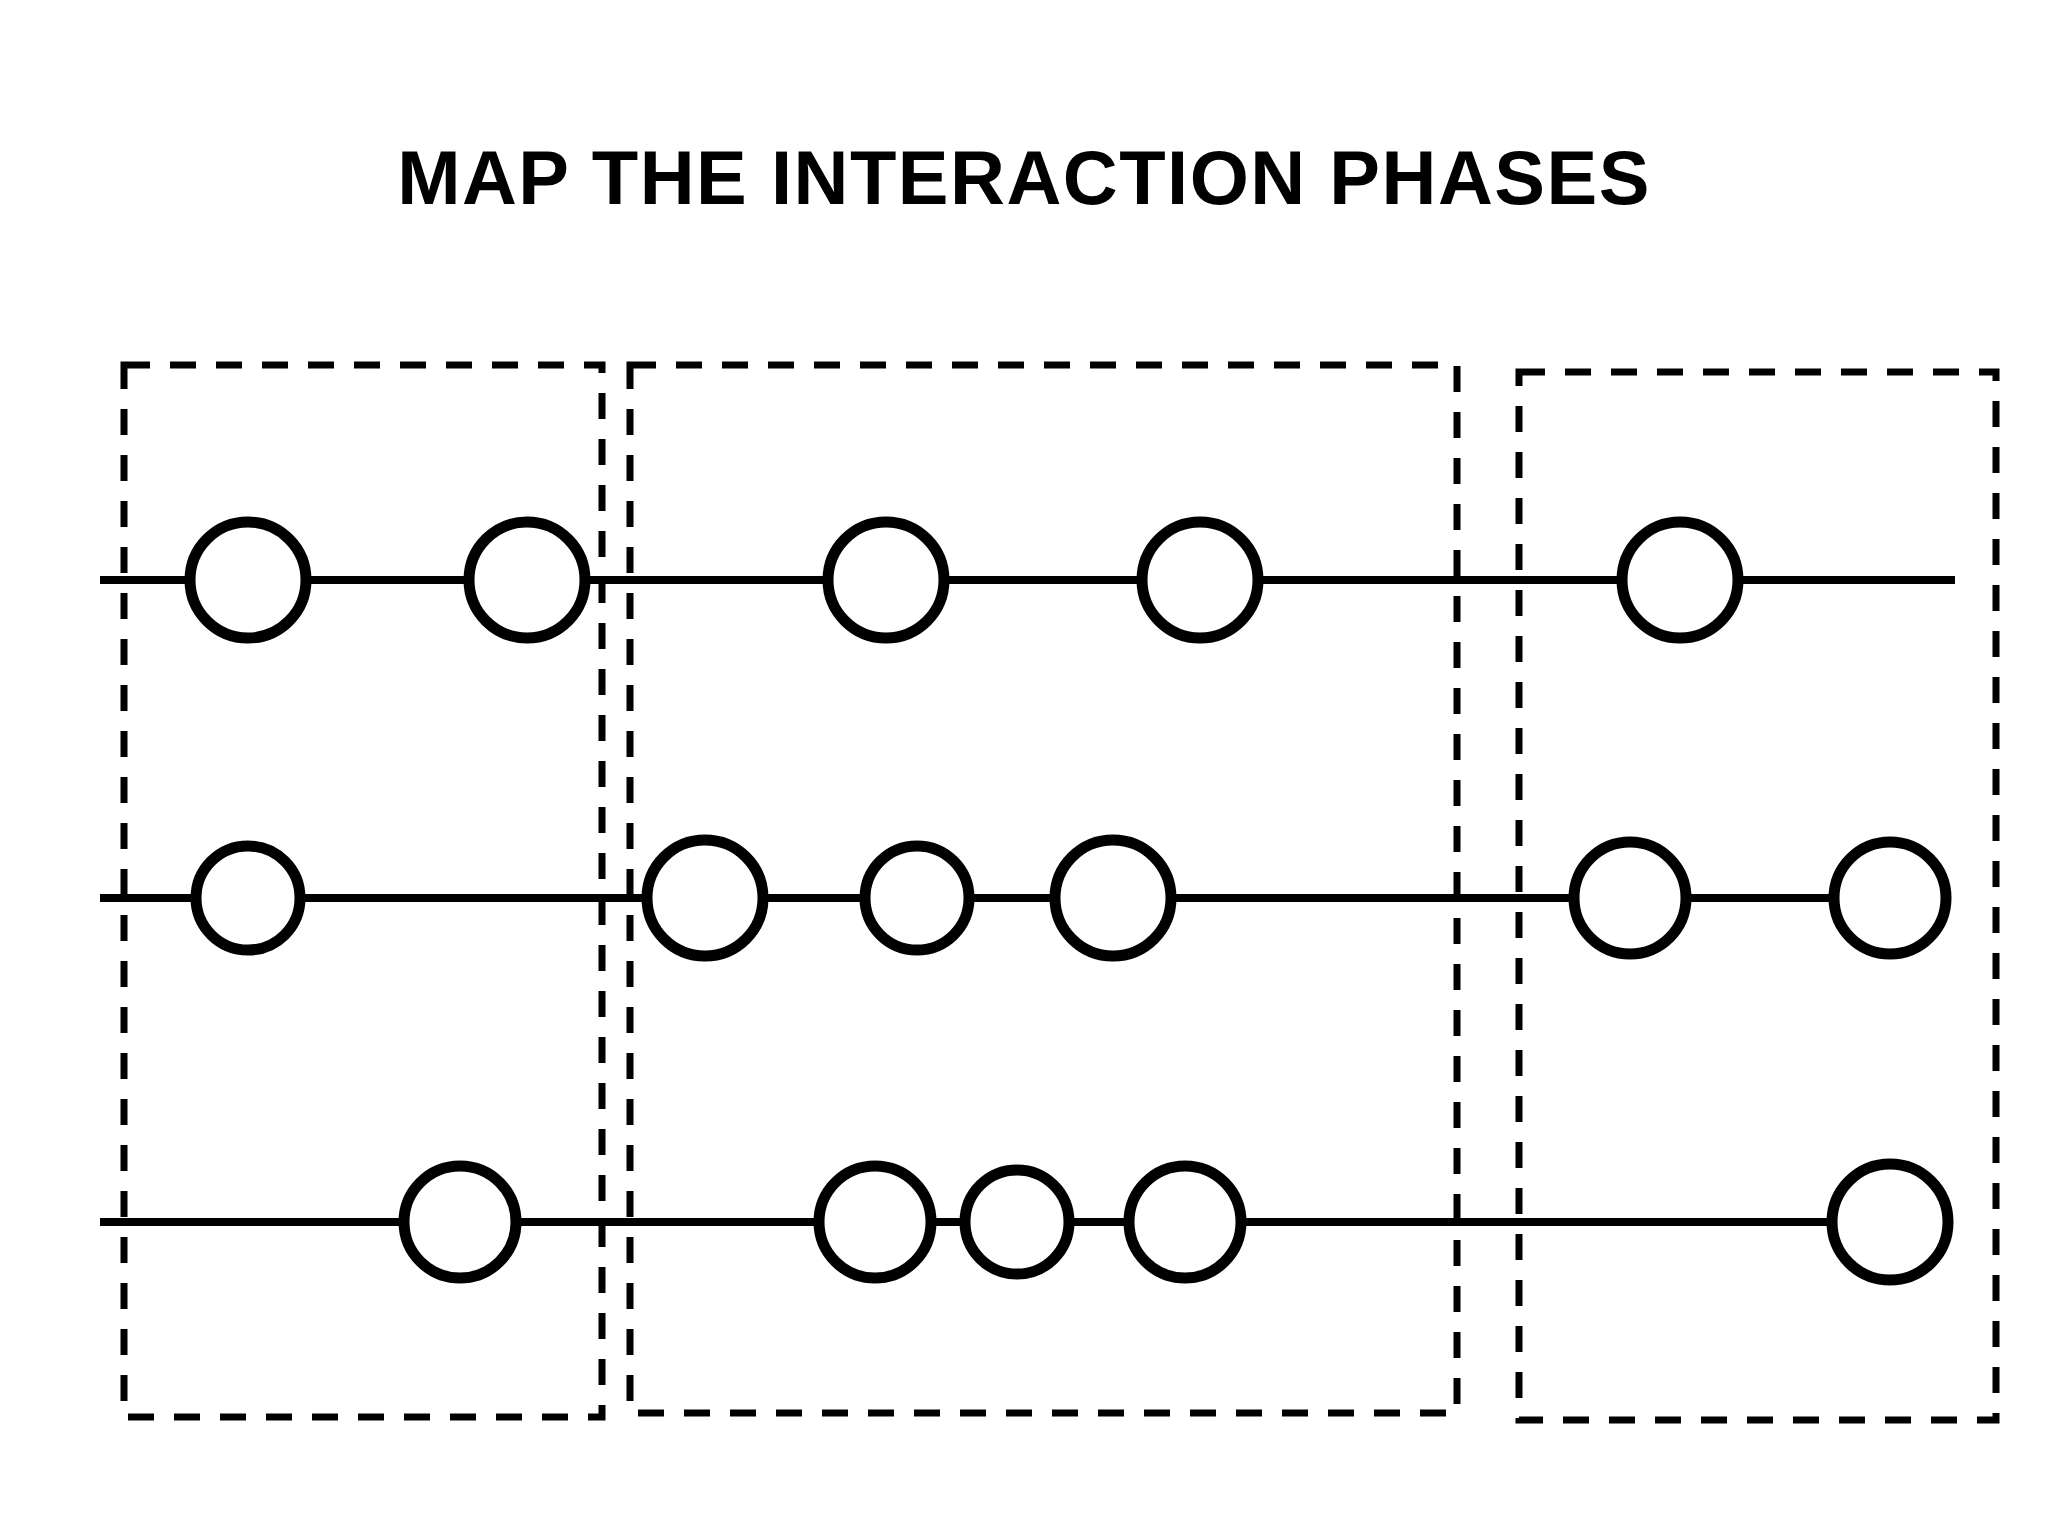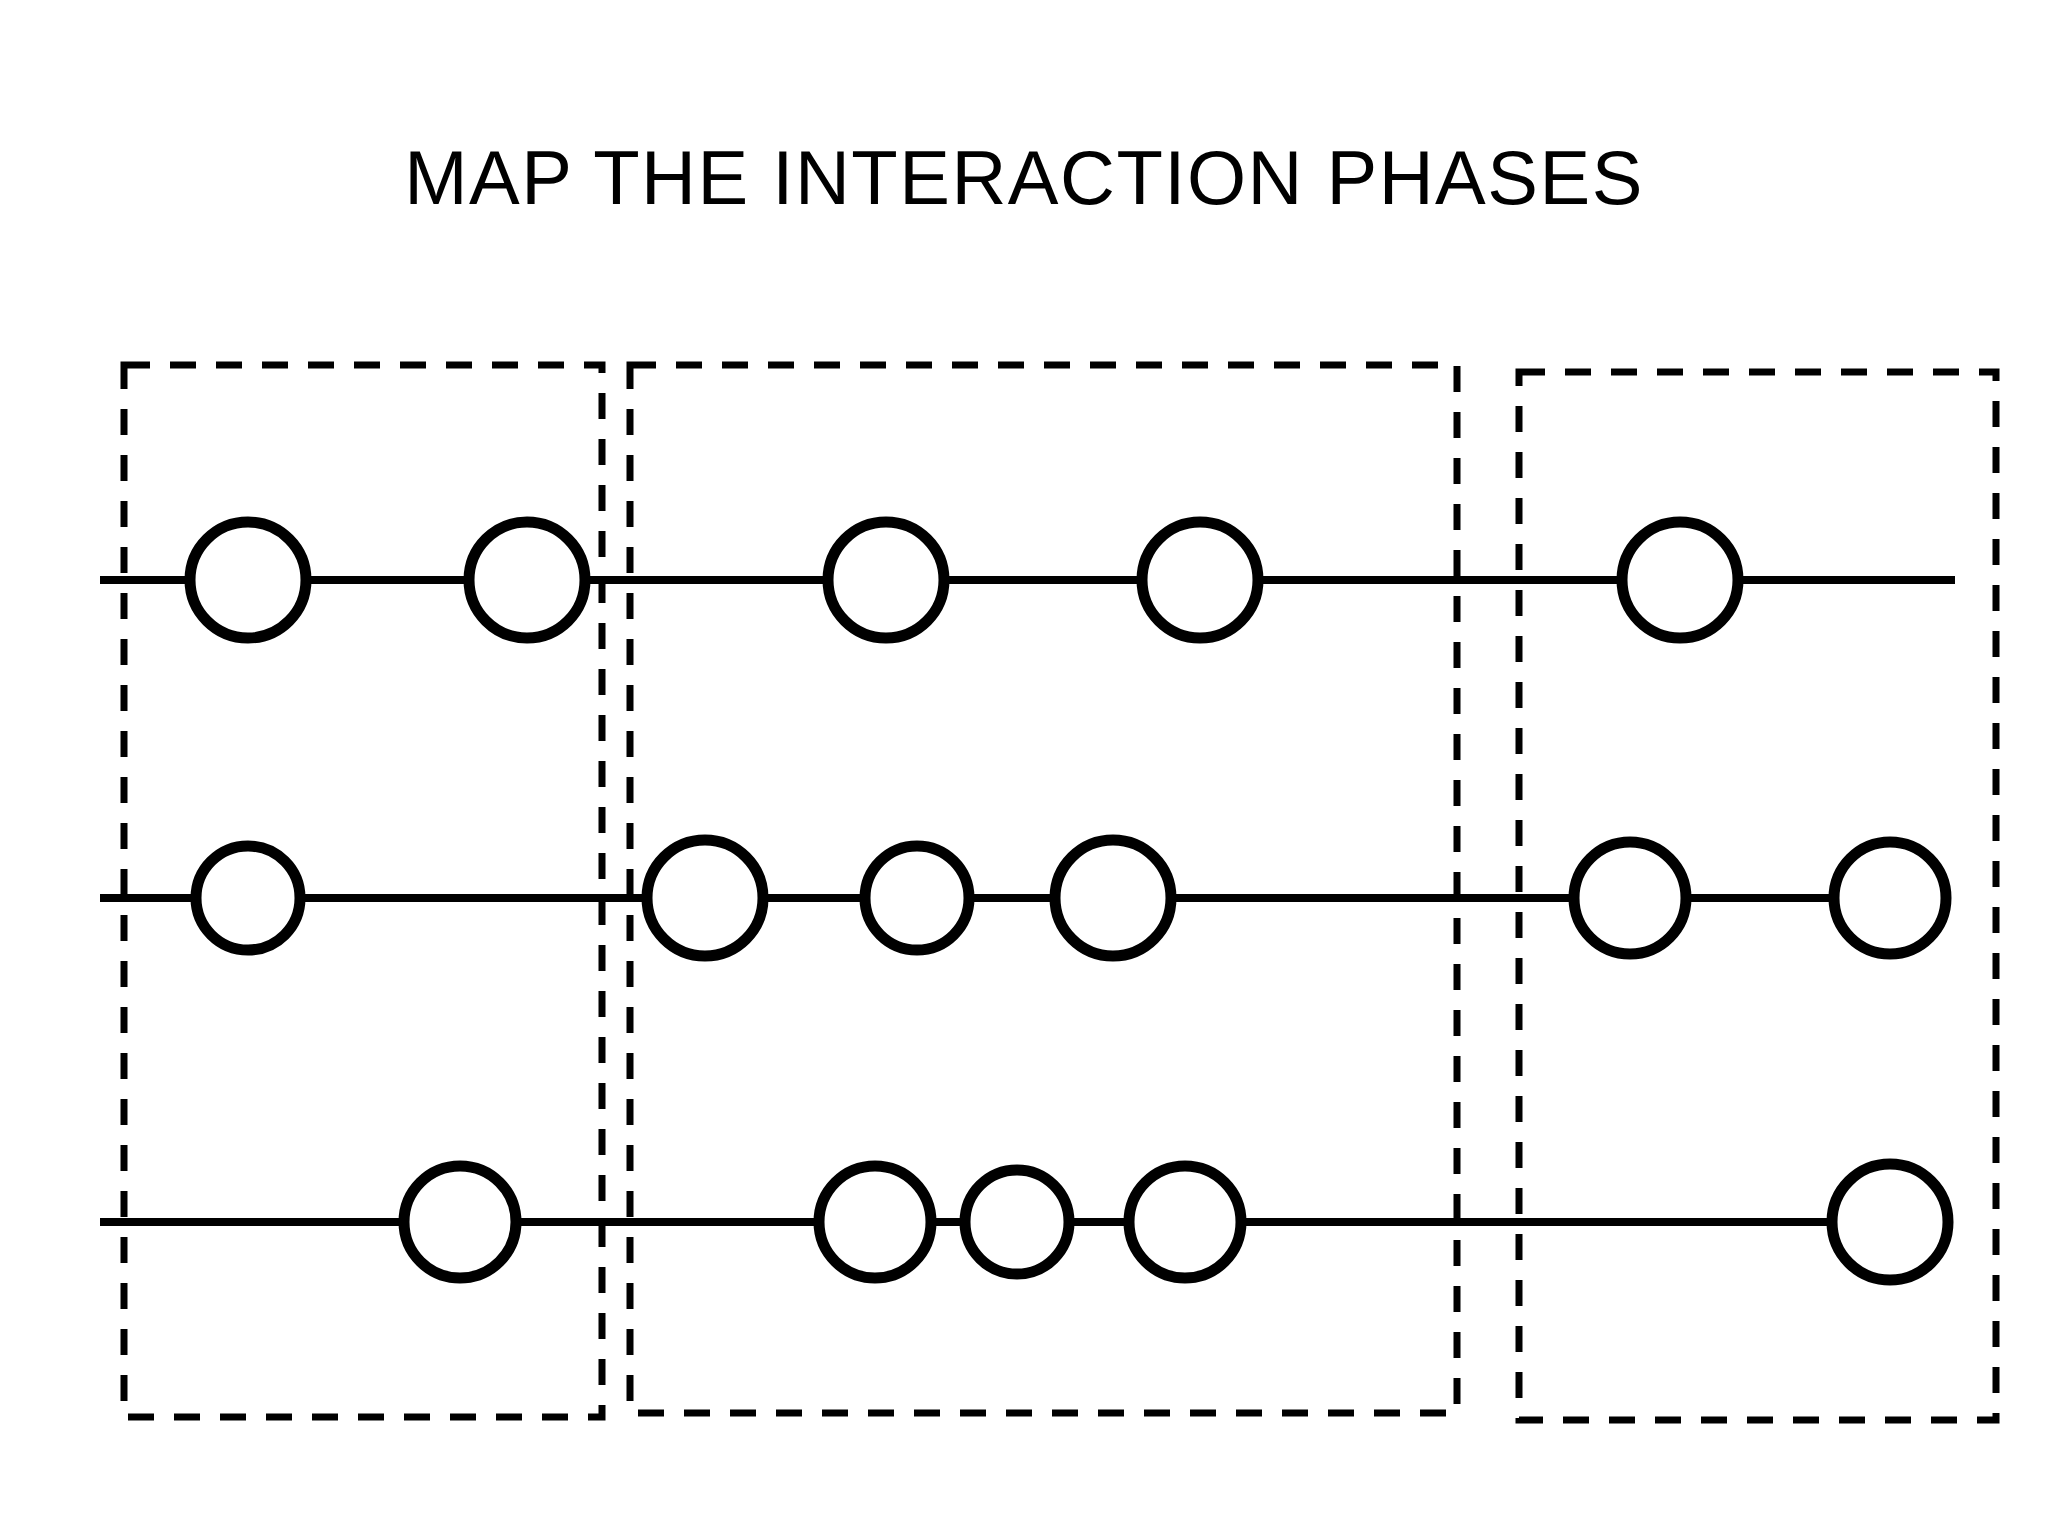--- a/index.html
+++ b/index.html
@@ -17,21 +17,21 @@
     background: #ffffff;
     overflow: hidden;
   }
   #worksheet-title {
     position: absolute;
     left: 0;
     top: 140px;
     width: 2048px;
     text-align: center;
     font-family: "Liberation Sans", sans-serif;
-    font-weight: normal;
+    font-weight: bold;
     font-size: 76px;
     letter-spacing: 1.5px;
     color: #000000;
     white-space: nowrap;
     line-height: 1;
   }
   #diagram-svg {
     position: absolute;
     left: 0;
     top: 0;

